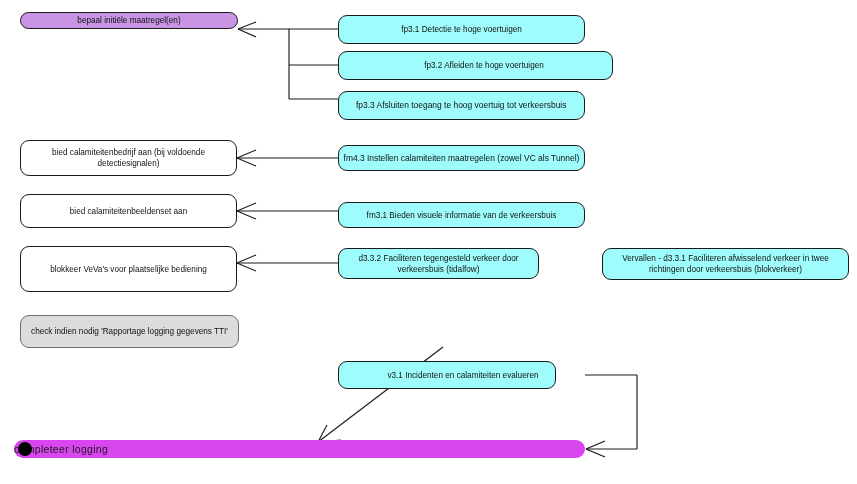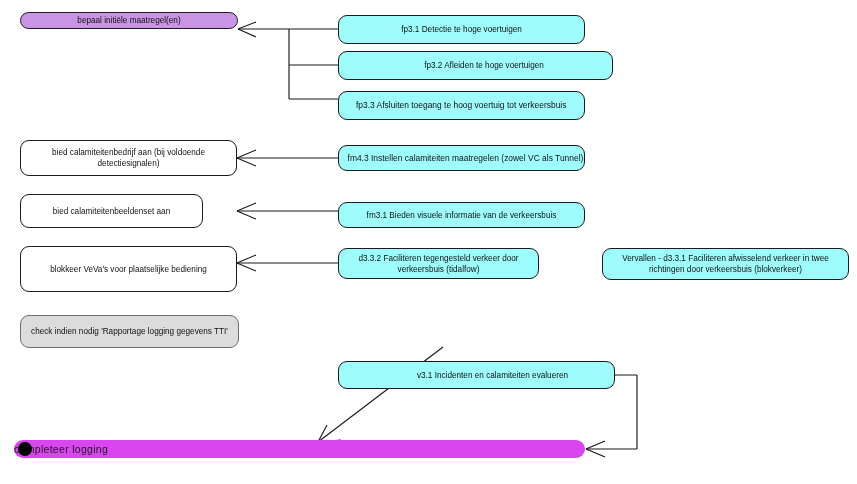--- a/index.html
+++ b/index.html
@@ -152,25 +152,25 @@
   </div>
 
   <div class="node cyan overflow-text" style="left:338px; top:85px; width:247px; height:29px;margin-top:6px;">
     <span>fp3.3 Afsluiten toegang te hoog voertuig tot verkeersbuis</span>
   </div>
 
   <div class="node white" style="left:20px; top:140px; width:217px; height:36px;align-items:center;">
     <span>bied calamiteitenbedrijf aan (bij voldoende detectiesignalen)</span>
   </div>
 
-  <div class="node cyan overflow-text" style="left:338px; top:145px; width:247px; height:26px;justify-content:flex-end;">
+  <div class="node cyan overflow-text" style="left:338px; top:145px; width:247px; height:26px;">
     <span>fm4.3 Instellen calamiteiten maatregelen (zowel VC als Tunnel)</span>
   </div>
 
-  <div class="node white" style="left:20px; top:194px; width:183px; height:34px;">
+  <div class="node white" style="left:20px; top:194px; width:217px; height:34px;">
     <span>bied calamiteitenbeeldenset aan</span>
   </div>
 
   <div class="node cyan" style="left:338px; top:202px; width:247px; height:26px;">
     <span>fm3.1 Bieden visuele informatie van de verkeersbuis</span>
   </div>
 
   <div class="node white" style="left:20px; top:246px; width:217px; height:46px;">
     <span>blokkeer VeVa's voor plaatselijke bediening</span>
   </div>
@@ -181,21 +181,21 @@
 
   <div class="node cyan" style="left:602px; top:248px; width:247px; height:32px;">
     <span>Vervallen - d3.3.1 Faciliteren afwisselend verkeer in twee richtingen door verkeersbuis (blokverkeer)</span>
   </div>
 
   <div class="node gray" style="left:20px; top:315px; width:219px; height:33px;">
     <span>check indien nodig 'Rapportage logging gegevens TTI'</span>
   </div>
 
 
-  <div class="node cyan" style="left:338px; top:361px; width:277px; height:28px;padding-left:36px;">
+  <div class="node cyan" style="left:338px; top:361px; width:218px; height:28px;padding-left:36px;">
     <span>v3.1 Incidenten en calamiteiten evalueren</span>
   </div>
 
   <div class="swimlane" style="left:14px; top:440px; width:571px; height:18px;">
     <span>completeer logging</span>
   </div>
 
   <div class="swimlane-dot" style="left:18px; top:442px; width:14px; height:14px;"></div>
 
 </div>

